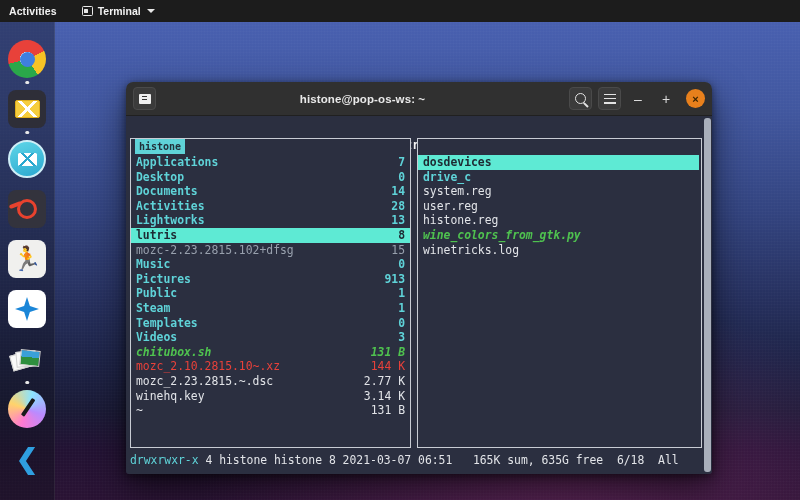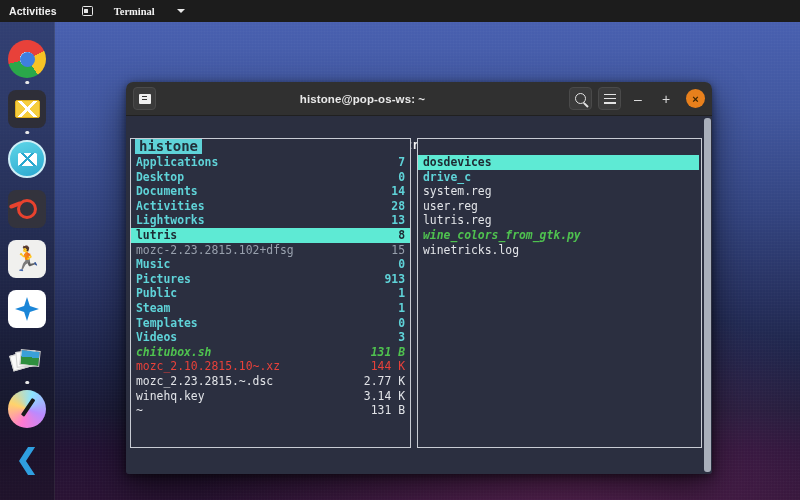--- a/index.html
+++ b/index.html
@@ -33,21 +33,21 @@
 
   
   #topbar{
     position:absolute; left:0; top:0; width:800px; height:22px;
     background:#1c1c1c;
     display:flex; align-items:center;
     color:#f2f2f2; font-size:10.5px; font-weight:bold;
     z-index:40;
   }
   #topbar .activities{ margin-left:9px; letter-spacing:.1px; }
-  #topbar .appmenu{ margin-left:25px; display:flex; align-items:center; gap:21px;font-family:Liberation Serif, serif; }
+  #topbar .appmenu{ margin-left:25px; display:flex; align-items:center; gap:5px; }
   .win-glyph{
     width:11px;height:10px;border:1.3px solid #e8e8e8;border-radius:1.5px;
     display:inline-block;position:relative;
   }
   .win-glyph:after{
     content:"";position:absolute;left:1.3px;top:1.5px;width:4px;height:4px;
     background:#e8e8e8;border-radius:.5px;
   }
   .caret-d{
     width:0;height:0;border-left:4px solid transparent;border-right:4px solid transparent;
@@ -185,21 +185,21 @@
   .panel{
     border:1px solid #c8ccd4;
     position:relative; overflow:hidden;
     background:#2b2f40;
   }
   #panel-left{ flex:0 0 281px; }
   #panel-right{ flex:1; }
   .p-hdrrow{ height:15px; position:relative; }
   .p-hdr{
     display:inline-block; background:#5fd3d8; color:#22303a;
-    font-weight:bold; padding:0 4px; margin-left:4px; line-height:15px; font-size:14px;
+    font-weight:bold; padding:0 4px; margin-left:4px; line-height:15px; font-size:10px;
   }
   .rows{ padding:1px 0 0 0; }
   .row{
     display:flex; justify-content:space-between; align-items:center;
     padding:0 5px; height:14.6px; line-height:14.6px;
     white-space:pre;
   }
   .row .nm{ overflow:hidden; text-overflow:clip; }
   .row .sz{ padding-left:8px; }
   .row.sel{ background:#5eead4; }
@@ -360,27 +360,30 @@
           </div>
       </div>
 
       <div class="panel" id="panel-right">
         <div class="p-hdrrow"></div>
         <div class="rows" id="right-rows">
             <div class="row sel" style="margin-right: 2px;"><span class="nm t-dir">dosdevices</span><span class="sz t-dir"></span></div>
             <div class="row"><span class="nm t-dir">drive_c</span><span class="sz t-dir"></span></div>
             <div class="row"><span class="nm t-file">system.reg</span><span class="sz t-file"></span></div>
             <div class="row"><span class="nm t-file">user.reg</span><span class="sz t-file"></span></div>
-            <div class="row"><span class="nm t-file">lutris.reg</span><span class="sz t-file"></span></div>
+            <div class="row"><span class="nm t-file">histone.reg</span><span class="sz t-file"></span></div>
             <div class="row"><span class="nm t-exec">wine_colors_from_gtk.py</span><span class="sz t-exec"></span></div>
             <div class="row"><span class="nm t-file">winetricks.log</span><span class="sz t-file"></span></div>
           </div>
       </div>
 
     </div>
 
+    <div id="statusbar">
+      <span class="st-perm">drwxrwxr-x</span><span class="st-txt"> 4 histone histone 8 2021-03-07 06:51   165K sum, 635G free  6/18  All</span>
+    </div>
 
     <div id="scrollbar">
       <div id="scrollthumb"></div>
     </div>
 
   </div>
 </div>
 
 </body></html>

